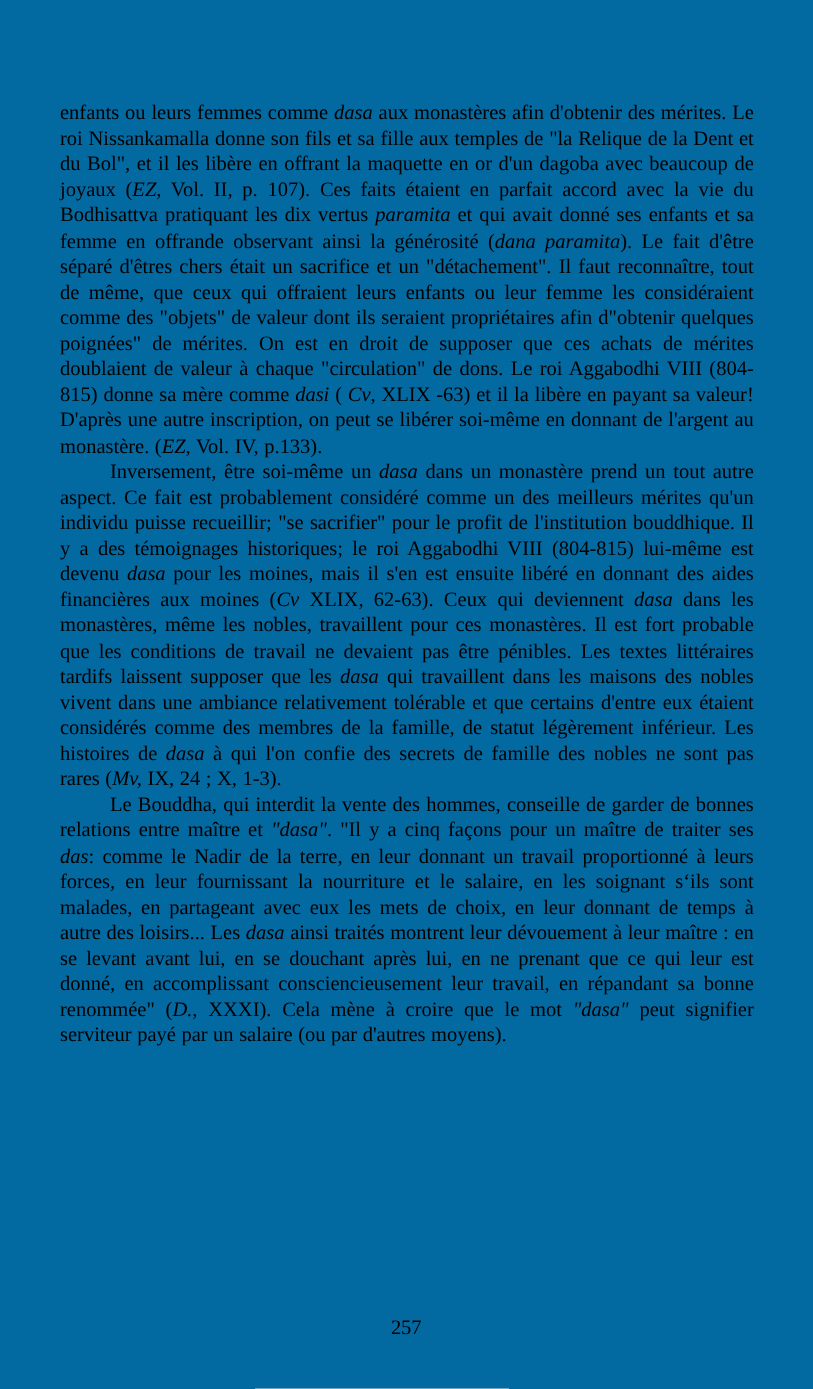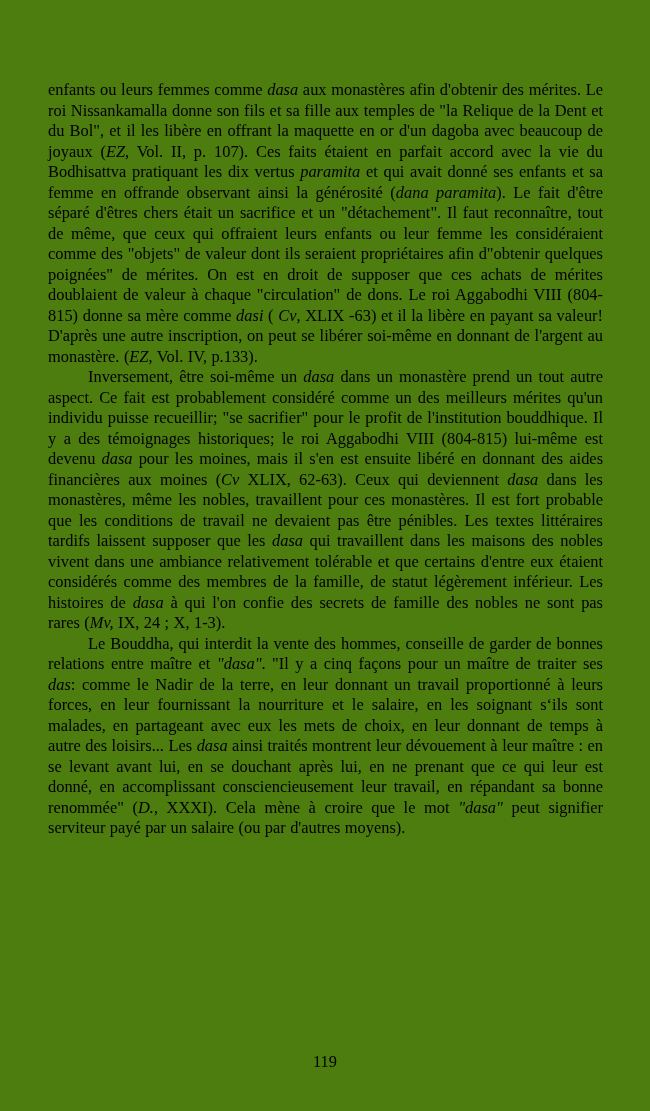--- a/index.html
+++ b/index.html
@@ -12,21 +12,21 @@
   body {
     font-family: "Liberation Serif", "DejaVu Serif", serif;
     color: #000000;
   }
 
   .page {
     position: relative;
     width: 650px;
     height: 1111px;
     margin: 0 auto;
-    background: #4d7c0f;
+    background: #0369a1;
     overflow: hidden;
     box-sizing: border-box;
   }
 
   .text-block {
     position: absolute;
     left: 48px;
     top: 80px;
     width: 555px;
   }
@@ -75,15 +75,15 @@
 
 <div class="page">
 
   <div class="text-block" id="body-text">
 
   <p class="para no-indent"><span>enfants ou leurs femmes comme </span><i>dasa</i><span>  aux monastères afin d'obtenir des mérites. Le roi Nissankamalla donne son fils et sa fille aux temples de "la Relique de la Dent et du Bol", et il les libère en offrant la maquette en or d'un dagoba avec beaucoup de joyaux (</span><i>EZ</i><span>, Vol. II, p. 107).  Ces faits étaient en parfait accord avec la vie du Bodhisattva pratiquant les dix vertus </span><i>paramita</i><span>  et qui avait donné ses enfants et sa femme en offrande observant ainsi la générosité (</span><i>dana paramita</i><span>).  Le fait d'être séparé d'êtres chers était un sacrifice et un "détachement". Il faut reconnaître, tout de même, que ceux qui offraient leurs enfants ou leur femme les considéraient comme des "objets" de valeur dont ils seraient propriétaires afin d"obtenir quelques poignées" de mérites. On est en droit de supposer que ces achats de mérites doublaient de valeur à chaque "circulation" de dons.  Le roi Aggabodhi VIII (804-815) donne sa mère comme </span><i>dasi</i><span> ( </span><i>Cv</i><span>, XLIX -63) et il la libère en payant sa valeur! D'après une autre inscription, on peut  se libérer soi-même en donnant de l'argent au monastère. (</span><i>EZ</i><span>, Vol. IV, p.133).</span></p>
       <p class="para"><span>Inversement, être soi-même un </span><i>dasa</i><span> dans un monastère prend un tout autre aspect. Ce fait est probablement considéré comme un des meilleurs mérites qu'un individu puisse recueillir; "se sacrifier" pour le profit de l'institution bouddhique. Il y a des témoignages historiques; le roi Aggabodhi VIII (804-815) lui-même est devenu </span><i>dasa</i><span> pour les moines, mais il s'en est ensuite libéré en donnant des aides financières aux moines (</span><i>Cv</i><span> XLIX, 62-63). Ceux qui deviennent </span><i>dasa</i><span>  dans les monastères, même les nobles, travaillent pour ces monastères. Il est fort probable que les conditions de travail ne devaient pas être pénibles. Les textes littéraires tardifs laissent supposer que les </span><i>dasa</i><span> qui travaillent dans les maisons des nobles vivent dans une ambiance relativement tolérable et que certains d'entre eux étaient considérés comme des membres de la famille, de statut légèrement inférieur. Les histoires de </span><i>dasa</i><span>  à qui l'on confie des secrets de famille des nobles ne sont pas rares (</span><i>Mv,</i><span>   IX, 24 ; X, 1-3).</span></p>
       <p class="para"><span>Le Bouddha, qui interdit la vente des hommes, conseille de garder de bonnes relations entre maître et </span><i>"dasa"</i><span>. "Il y a cinq façons pour un maître de traiter ses </span><i>das</i><span>: comme le Nadir de la terre, en leur donnant un travail proportionné à leurs forces, en leur fournissant la nourriture et le salaire, en les soignant s‘ils sont malades, en partageant avec eux les mets de choix, en leur donnant de temps à autre des loisirs... Les </span><i>dasa</i><span>  ainsi traités montrent leur dévouement à leur maître : en se levant avant lui, en se douchant après lui, en ne prenant que ce qui leur est donné, en accomplissant consciencieusement leur travail, en répandant sa bonne renommée" (</span><i>D.</i><span>, XXXI). Cela mène à croire que le mot </span><i>"dasa"</i><span>  peut signifier serviteur payé par un salaire (ou par d'autres moyens).</span></p>
     </div>
 
-  <div class="page-number">119</div>
+  <div class="page-number">257</div>
 
 </div>
 
 </body></html>

